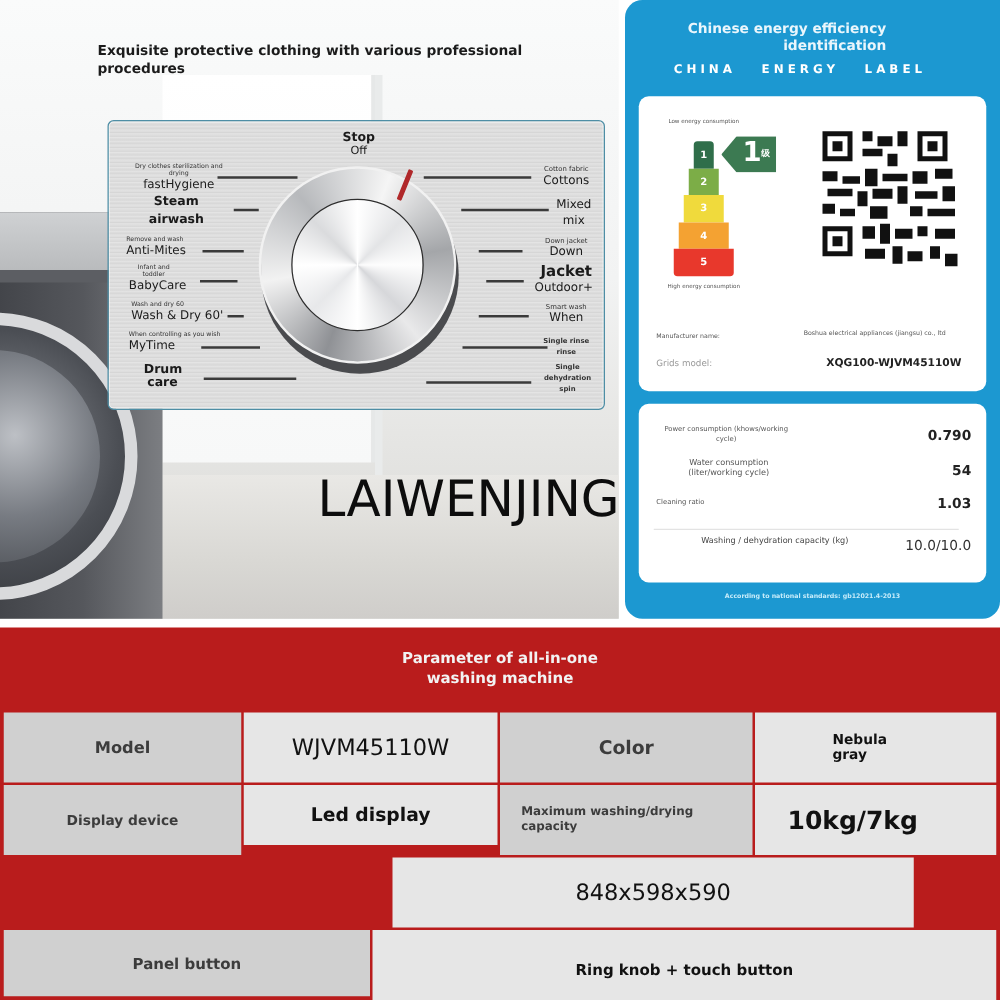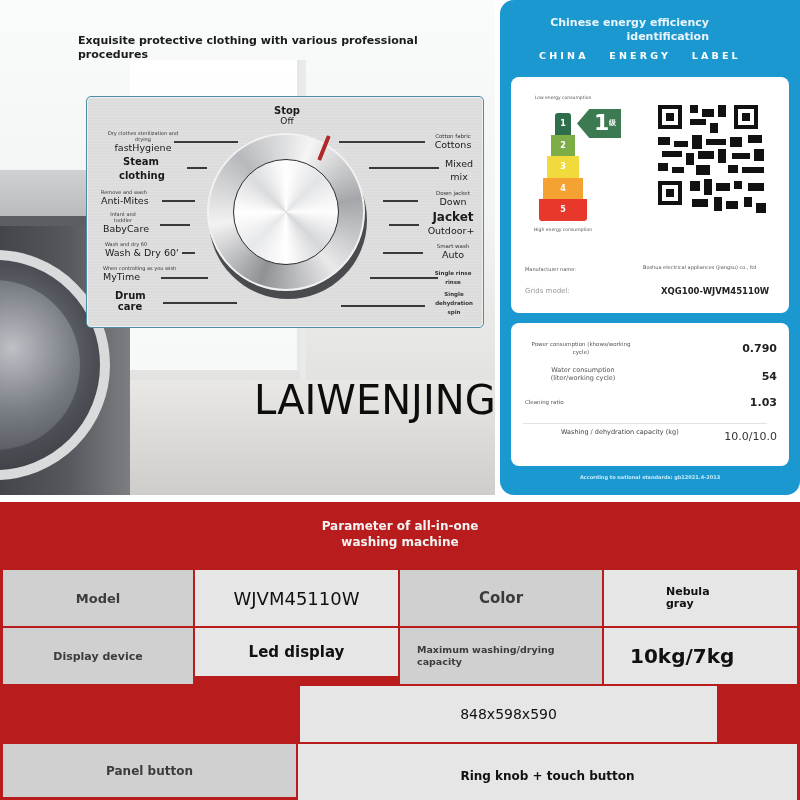--- a/index.html
+++ b/index.html
@@ -130,21 +130,21 @@
     </div>
 
     <div class="prog" style="left:16px; top:33px; width:80px; text-align:center;">
       <span class="sub">Dry clothes sterilization and drying</span>
       <span class="main">fastHygiene</span>
     </div>
     <div class="prog" style="left:36px; top:59px; width:60px;">
       <span class="main b" style="font-size:10px;">Steam</span>
     </div>
     <div class="prog" style="left:32px; top:73px; width:60px;">
-      <span class="main b" style="font-size:10px;">clothing</span>
+      <span class="main b" style="font-size:10px;">airwash</span>
     </div>
     <div class="prog" style="left:14px; top:92px; width:80px;">
       <span class="sub">Remove and wash</span>
       <span class="main">Anti-Mites</span>
     </div>
     <div class="prog" style="left:16px; top:114px; width:60px;">
       <span class="sub" style="width:40px; text-align:center;">Infant and toddler</span>
       <span class="main">BabyCare</span>
     </div>
     <div class="prog" style="left:18px; top:144px; width:90px;">
@@ -187,21 +187,21 @@
       <span class="main">Down</span>
     </div>
     <div class="prog right" style="left:340px; top:114px; width:52px;">
       <span class="main big">Jacket</span>
     </div>
     <div class="prog right" style="left:334px; top:128px; width:60px;">
       <span class="main">Outdoor+</span>
     </div>
     <div class="prog right" style="left:340px; top:146px; width:52px;">
       <span class="sub" style="font-size:5.5px;">Smart wash</span>
-      <span class="main">Auto</span>
+      <span class="main">When</span>
     </div>
     <div class="prog right" style="left:340px; top:172px; width:52px;">
       <span class="sub" style="font-size:5.5px; line-height:9px; font-weight:bold;">Single rinse</span>
       <span class="sub" style="font-size:5.5px; line-height:9px; font-weight:bold;">rinse</span>
     </div>
     <div class="prog right" style="left:342px; top:193px; width:50px;">
       <span class="sub" style="font-size:5.5px; line-height:9px; font-weight:bold;">Single dehydration</span>
       <span class="sub" style="font-size:5.5px; line-height:9px; font-weight:bold;">spin</span>
     </div>
 
@@ -311,19 +311,19 @@
     <div class="cell key" style="left:3px; top:68px; width:190px; height:56px; font-size:13px;">Model</div>
     <div class="cell val" style="left:195px; top:68px; width:203px; height:56px; font-size:18px;">WJVM45110W</div>
     <div class="cell key" style="left:400px; top:68px; width:202px; height:56px; font-size:15px;">Color</div>
     <div class="cell val" style="left:604px; top:68px; width:193px; height:56px; font-size:11px; font-weight:bold; justify-content:flex-start; padding-left:62px; padding-right:60px; line-height:12px;">Nebula gray</div>
 
     <div class="cell key" style="left:3px; top:126px; width:190px; height:56px; font-size:11px;">Display device</div>
     <div class="cell val" style="left:195px; top:126px; width:203px; height:48px; font-size:15px; font-weight:bold;">Led display</div>
     <div class="cell key" style="left:400px; top:126px; width:202px; height:56px; font-size:9.5px; justify-content:flex-start; padding-left:17px; padding-right:38px; line-height:12px;">Maximum washing/drying capacity</div>
     <div class="cell val" style="left:604px; top:126px; width:193px; height:56px; font-size:20px; font-weight:bold; justify-content:flex-start; padding-left:26px;">10kg/7kg</div>
 
-    <div class="cell val" style="left:300px; top:184px; width:417px; height:56px; font-size:14px;">848x598x590</div>
+    <div class="cell val" style="left:314px; top:184px; width:417px; height:56px; font-size:18px;">848x598x590</div>
 
     <div class="cell key" style="left:3px; top:242px; width:293px; height:53px; font-size:12px;">Panel button</div>
     <div class="cell val" style="left:298px; top:242px; width:499px; height:64px; font-size:12px; font-weight:bold;">Ring knob + touch button</div>
   </div>
 
 </div>
 
 </body></html>

